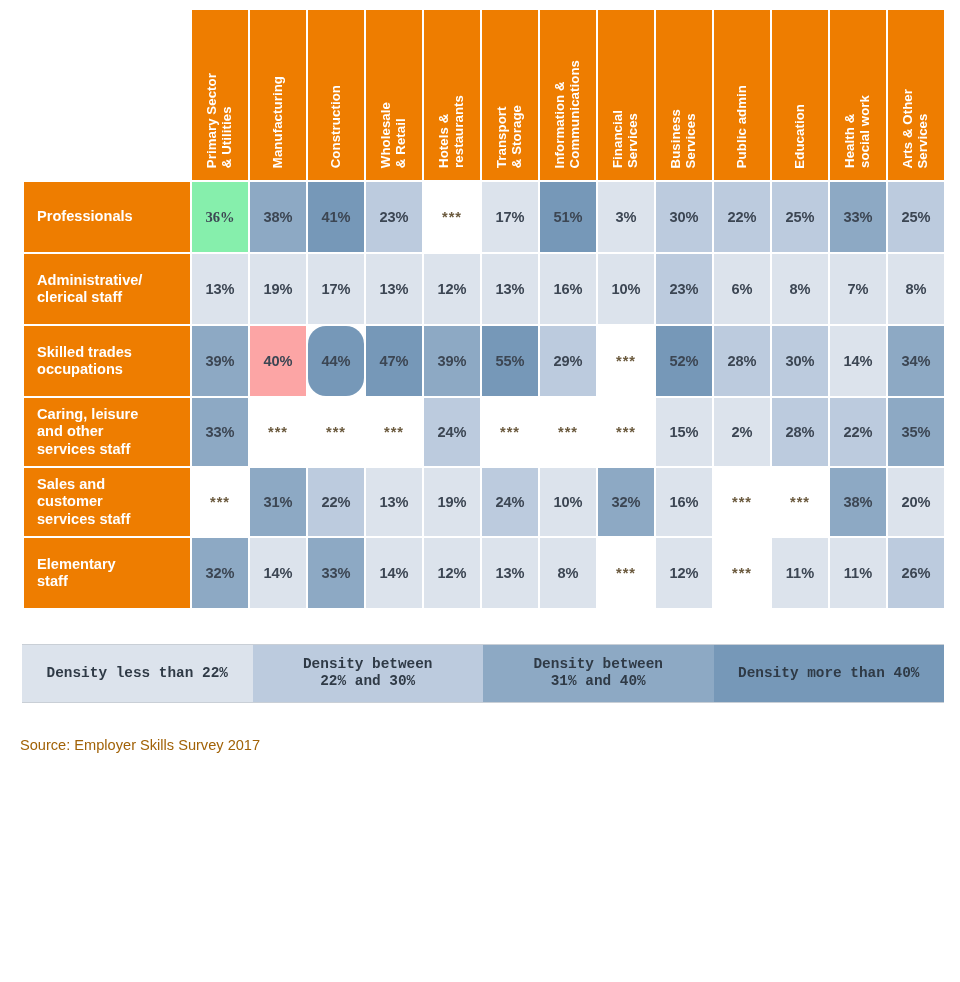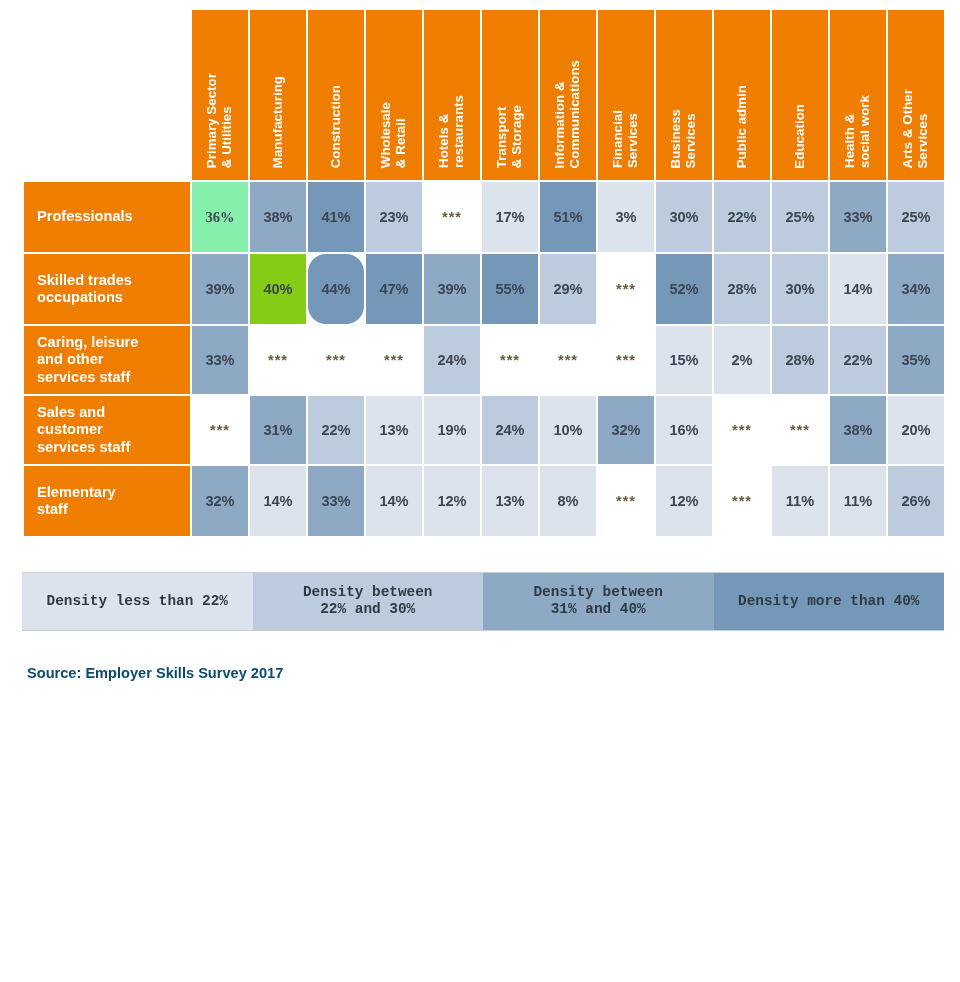--- a/index.html
+++ b/index.html
@@ -104,24 +104,24 @@
     line-height: 1.2;
     white-space: pre-line;
     display: flex;
     align-items: center;
     justify-content: center;
     min-height: 54px;
   }
 
   
   .source {
-    margin: 34px 0 0 27px;
+    margin: 34px 0 0 20px;
     font-size: 14.6px;
-    font-weight: bold;
-    color: #0c4a6e;
+    font-weight: normal;
+    color: #a16207;
   }
 </style>
 </head>
 <body>
 
 <div id="root">
 
   <table class="matrix">
     <colgroup id="colgroup">
         <col class="rowlabel-col">
@@ -177,24 +177,41 @@
           <td class="cell" style="background: rgb(220, 227, 236);">17%</td>
           <td class="cell" style="background: rgb(118, 152, 184);">51%</td>
           <td class="cell" style="background: rgb(220, 227, 236);">3%</td>
           <td class="cell" style="background: rgb(188, 203, 222);">30%</td>
           <td class="cell" style="background: rgb(188, 203, 222);">22%</td>
           <td class="cell" style="background: rgb(188, 203, 222);">25%</td>
           <td class="cell" style="background: rgb(141, 169, 196);">33%</td>
           <td class="cell" style="background: rgb(188, 203, 222);">25%</td>
         </tr>
         <tr class="r-tall">
+          <th class="rowhead">Administrative/
+clerical staff</th>
+          <td class="cell" style="background: rgb(220, 227, 236);">13%</td>
+          <td class="cell" style="background: rgb(220, 227, 236);">19%</td>
+          <td class="cell" style="background: rgb(220, 227, 236);">17%</td>
+          <td class="cell" style="background: rgb(220, 227, 236);">13%</td>
+          <td class="cell" style="background: rgb(220, 227, 236);">12%</td>
+          <td class="cell" style="background: rgb(220, 227, 236);">13%</td>
+          <td class="cell" style="background: rgb(220, 227, 236);">16%</td>
+          <td class="cell" style="background: rgb(220, 227, 236);">10%</td>
+          <td class="cell" style="background: rgb(188, 203, 222);">23%</td>
+          <td class="cell" style="background: rgb(220, 227, 236);">6%</td>
+          <td class="cell" style="background: rgb(220, 227, 236);">8%</td>
+          <td class="cell" style="background: rgb(220, 227, 236);">7%</td>
+          <td class="cell" style="background: rgb(220, 227, 236);">8%</td>
+        </tr>
+        <tr class="r-tall">
           <th class="rowhead">Skilled trades
 occupations</th>
           <td class="cell" style="background: rgb(141, 169, 196);">39%</td>
-          <td class="cell" style="background: #84cc16;">40%</td>
+          <td class="cell" style="background: #fca5a5;">40%</td>
           <td class="cell" style="background: rgb(118, 152, 184); border-radius: 18px;">44%</td>
           <td class="cell" style="background: rgb(118, 152, 184);">47%</td>
           <td class="cell" style="background: rgb(141, 169, 196);">39%</td>
           <td class="cell" style="background: rgb(118, 152, 184);">55%</td>
           <td class="cell" style="background: rgb(188, 203, 222);">29%</td>
           <td class="cell suppressed" style="background: rgb(255, 255, 255);">***</td>
           <td class="cell" style="background: rgb(118, 152, 184);">52%</td>
           <td class="cell" style="background: rgb(188, 203, 222);">28%</td>
           <td class="cell" style="background: rgb(188, 203, 222);">30%</td>
           <td class="cell" style="background: rgb(220, 227, 236);">14%</td>

